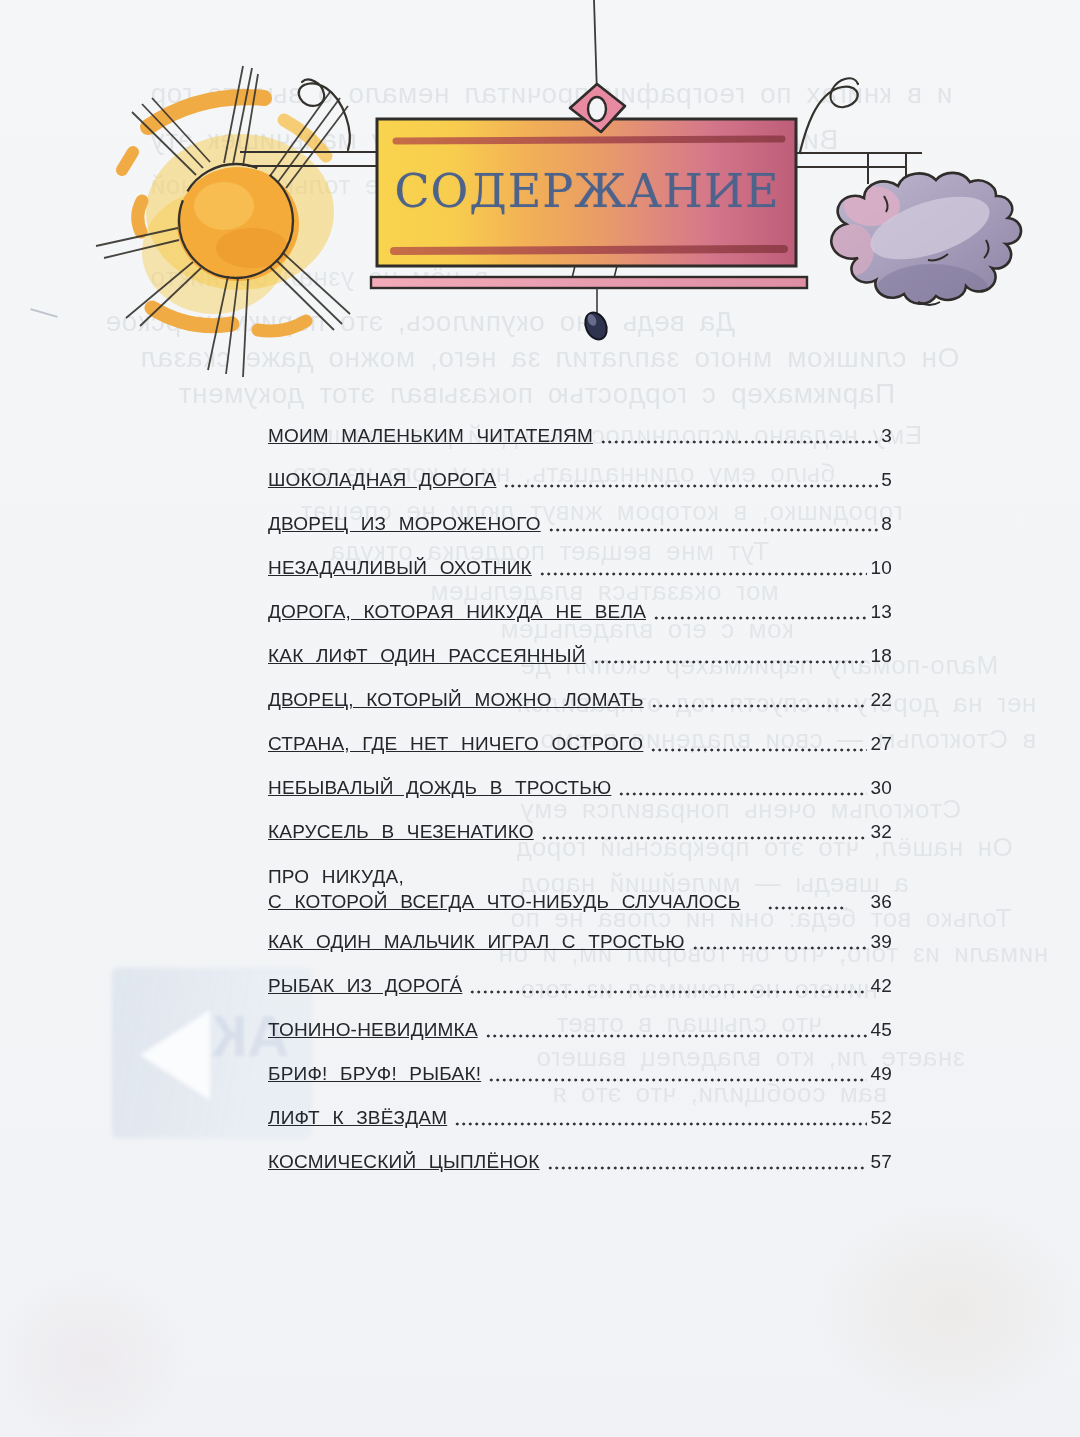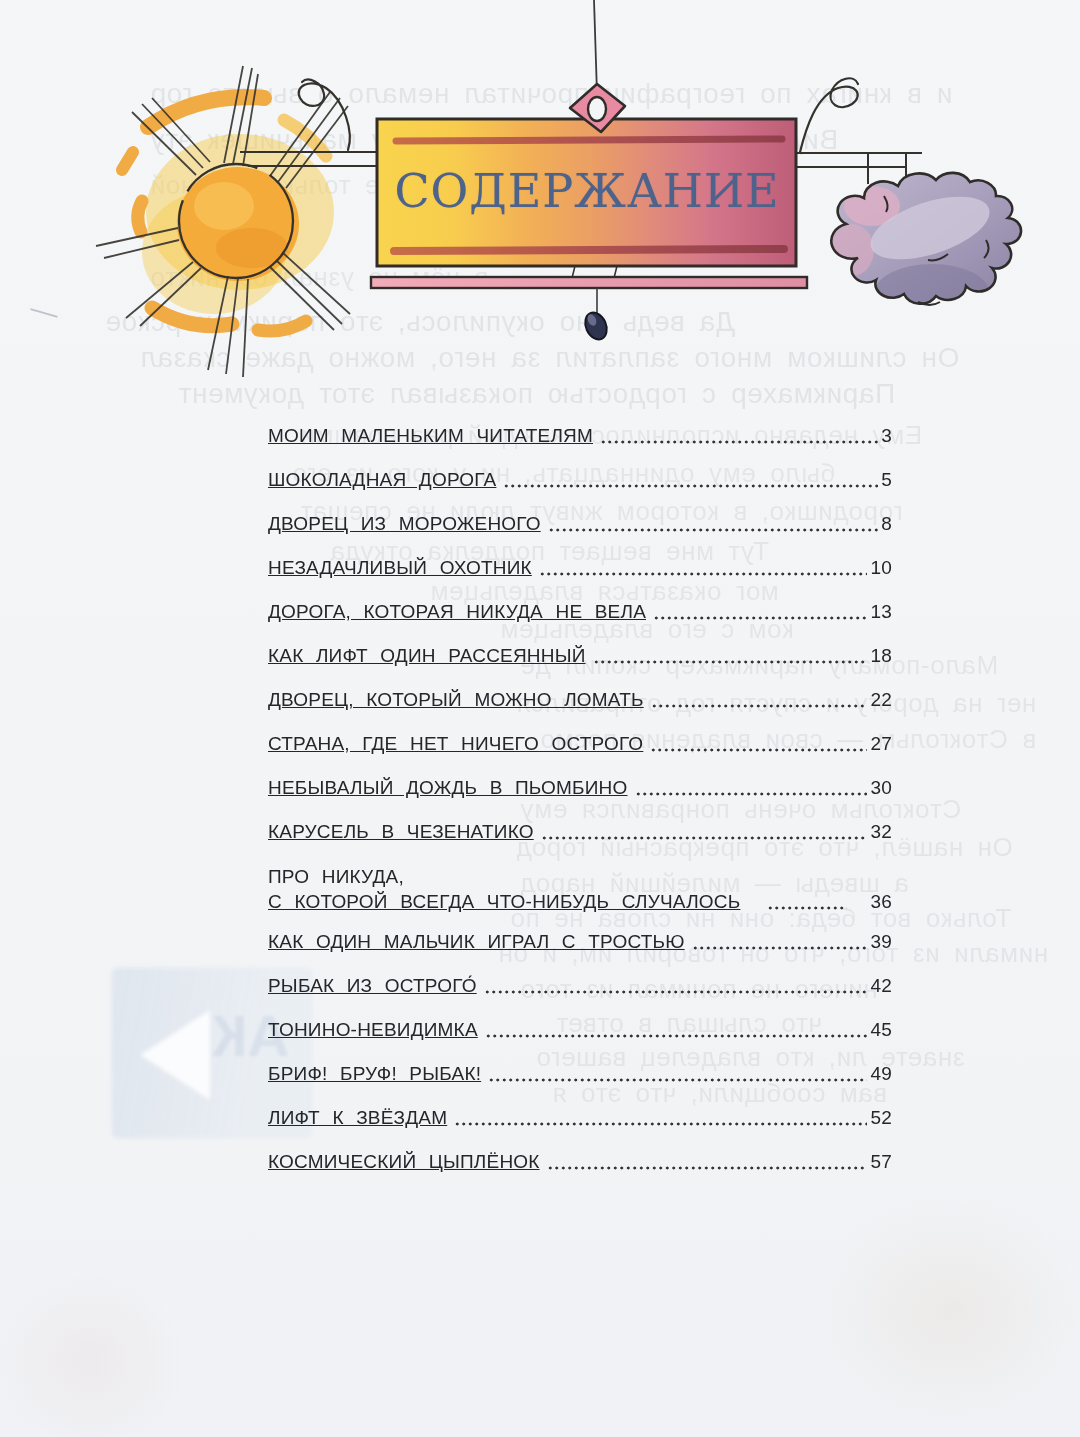--- a/index.html
+++ b/index.html
@@ -270,21 +270,21 @@
       <span class="t">ДВОРЕЦ, КОТОРЫЙ МОЖНО ЛОМАТЬ</span>
       <span class="dots"></span>
       <span class="p">22</span>
     </div>
     <div class="entry">
       <span class="t">СТРАНА, ГДЕ НЕТ НИЧЕГО ОСТРОГО</span>
       <span class="dots"></span>
       <span class="p">27</span>
     </div>
     <div class="entry">
-      <span class="t">НЕБЫВАЛЫЙ ДОЖДЬ В ПЬОМБИНО</span>
+      <span class="t">НЕБЫВАЛЫЙ ДОЖДЬ В ТРОСТЬЮ</span>
       <span class="dots"></span>
       <span class="p">30</span>
     </div>
     <div class="entry">
       <span class="t">КАРУСЕЛЬ В ЧЕЗЕНАТИКО</span>
       <span class="dots"></span>
       <span class="p">32</span>
     </div>
 
     <div class="entry2">
@@ -295,21 +295,21 @@
         <span class="p">36</span>
       </div>
     </div>
 
     <div class="entry">
       <span class="t">КАК ОДИН МАЛЬЧИК ИГРАЛ С ТРОСТЬЮ</span>
       <span class="dots"></span>
       <span class="p">39</span>
     </div>
     <div class="entry">
-      <span class="t">РЫБАК ИЗ ОСТРОГО́</span>
+      <span class="t">РЫБАК ИЗ ДОРОГА́</span>
       <span class="dots"></span>
       <span class="p">42</span>
     </div>
     <div class="entry">
       <span class="t">ТОНИНО-НЕВИДИМКА</span>
       <span class="dots"></span>
       <span class="p">45</span>
     </div>
     <div class="entry">
       <span class="t">БРИФ! БРУФ! РЫБАК!</span>

